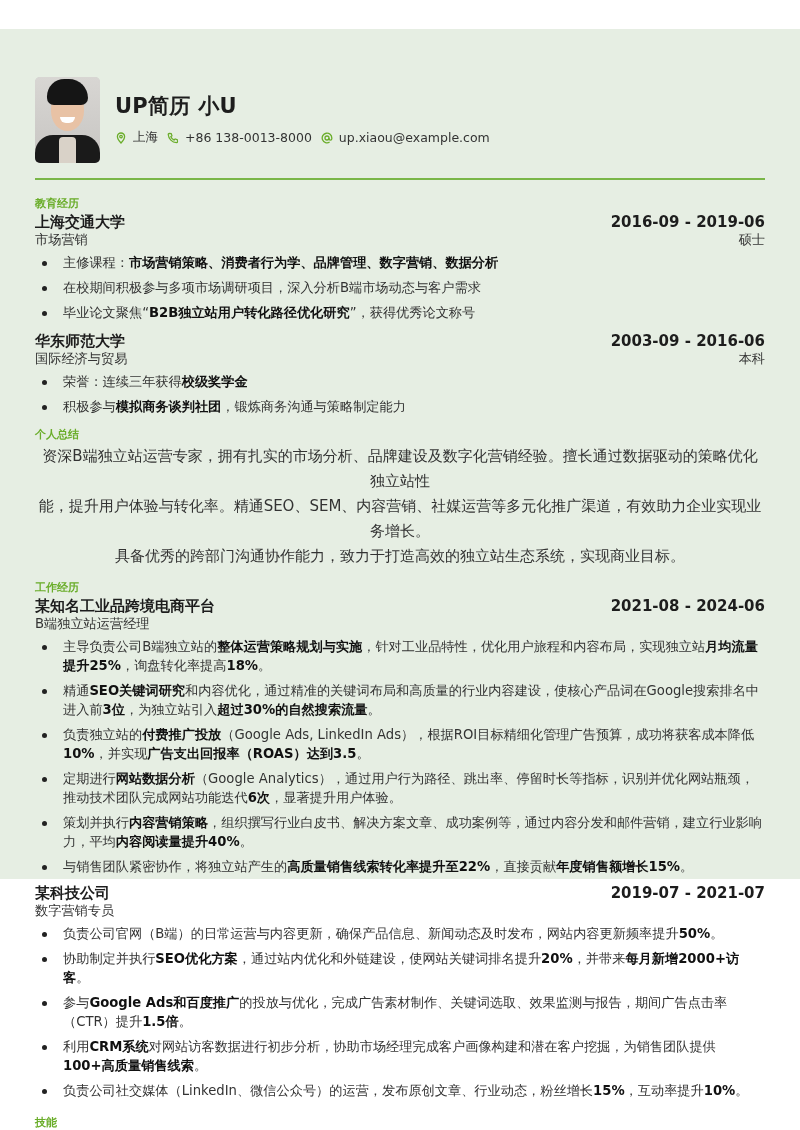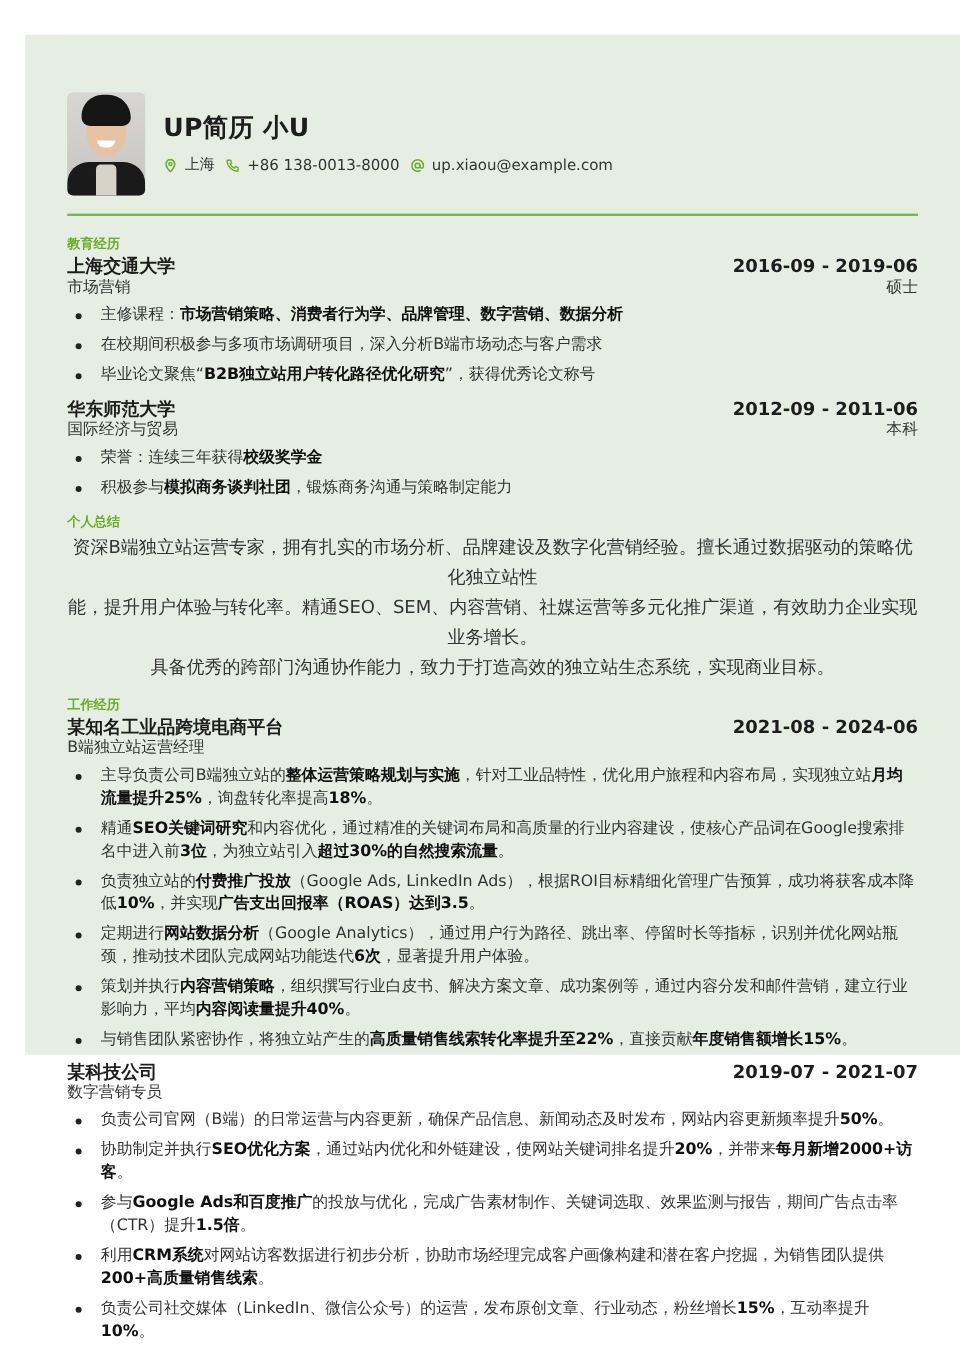--- a/index.html
+++ b/index.html
@@ -1,19 +1,19 @@
 <!DOCTYPE html>
 <html><head>
 <meta charset="utf-8">
 <style>
   * { margin: 0; padding: 0; box-sizing: border-box; }
   html, body { width: 800px; height: 1130px; overflow: hidden; background: #ffffff; }
   body { font-family: "DejaVu Sans", "Liberation Sans", sans-serif; color: #222; }
   .topstrip { height: 29px; background: #ffffff; }
-  .page { background: #e6eee3; height: 850px; padding: 0 35px; position: relative; margin-left: 21px; }
+  .page { background: #e6eee3; height: 850px; padding: 0 35px; position: relative; }
   .header { display: flex; align-items: center; padding-top: 33px; height: 148px; }
   .avatar { width: 65px; height: 86px; border-radius: 5px; overflow: hidden; background: #cfcfcf; position: relative; flex: none; margin-top: 1px; }
   .avatar .bg { position: absolute; inset: 0; background: linear-gradient(#d8d6d3, #c7c5c2); }
   .avatar .hair { position: absolute; left: 12px; top: 2px; width: 41px; height: 26px; background: #151515; border-radius: 20px 22px 8px 8px; }
   .avatar .face { position: absolute; left: 16px; top: 14px; width: 33px; height: 40px; background: #e8c2a5; border-radius: 45% 45% 50% 50%; }
   .avatar .smile { position: absolute; left: 25px; top: 40px; width: 15px; height: 6px; background: #fff; border-radius: 0 0 8px 8px; }
   .avatar .shirt { position: absolute; left: 0; top: 58px; width: 65px; height: 30px; background: #1a1a1a; border-radius: 18px 18px 0 0; }
   .avatar .tee { position: absolute; left: 24px; top: 60px; width: 17px; height: 28px; background: #d9d2c8; border-radius: 4px 4px 0 0; }
   .head-info { margin-left: 15px; margin-top: -2px; }
   .name { font-size: 21px; font-weight: 600; color: #1d1d1d; letter-spacing: 0.3px; height: 30px; line-height: 30px; }
@@ -89,21 +89,21 @@
       <ul class="bullets">
           <li>主修课程：<b>市场营销策略、消费者行为学、品牌管理、数字营销、数据分析</b></li>
           <li>在校期间积极参与多项市场调研项目，深入分析B端市场动态与客户需求</li>
           <li>毕业论文聚焦“<b>B2B独立站用户转化路径优化研究</b>”，获得优秀论文称号</li>
         </ul>
     </div>
 
     <div style="margin-top:10px">
       <div class="entry-head">
         <span>华东师范大学</span>
-        <span>2012-09 - 2011-06</span>
+        <span>2003-09 - 2016-06</span>
       </div>
       <div class="entry-sub">
         <span>国际经济与贸易</span>
         <span>本科</span>
       </div>
       <ul class="bullets">
           <li>荣誉：连续三年获得<b>校级奖学金</b></li>
           <li>积极参与<b>模拟商务谈判社团</b>，锻炼商务沟通与策略制定能力</li>
         </ul>
     </div>
@@ -144,21 +144,21 @@
         <span>某科技公司</span>
         <span>2019-07 - 2021-07</span>
       </div>
       <div class="entry-sub">
         <span>数字营销专员</span>
       </div>
       <ul class="bullets">
           <li>负责公司官网（B端）的日常运营与内容更新，确保产品信息、新闻动态及时发布，网站内容更新频率提升<b>50%</b>。</li>
           <li>协助制定并执行<b>SEO优化方案</b>，通过站内优化和外链建设，使网站关键词排名提升<b>20%</b>，并带来<b>每月新增2000+访客</b>。</li>
           <li>参与<b>Google Ads和百度推广</b>的投放与优化，完成广告素材制作、关键词选取、效果监测与报告，期间广告点击率（CTR）提升<b>1.5倍</b>。</li>
-          <li>利用<b>CRM系统</b>对网站访客数据进行初步分析，协助市场经理完成客户画像构建和潜在客户挖掘，为销售团队提供<b>200+高质量销售线索</b>。</li>
+          <li>利用<b>CRM系统</b>对网站访客数据进行初步分析，协助市场经理完成客户画像构建和潜在客户挖掘，为销售团队提供<b>100+高质量销售线索</b>。</li>
           <li>负责公司社交媒体（LinkedIn、微信公众号）的运营，发布原创文章、行业动态，粉丝增长<b>15%</b>，互动率提升<b>10%</b>。</li>
         </ul>
     </div>
   </div>
 
   <div style="margin-top:14px">
     <div class="section-title">技能</div>
   </div>
 </div>
 

